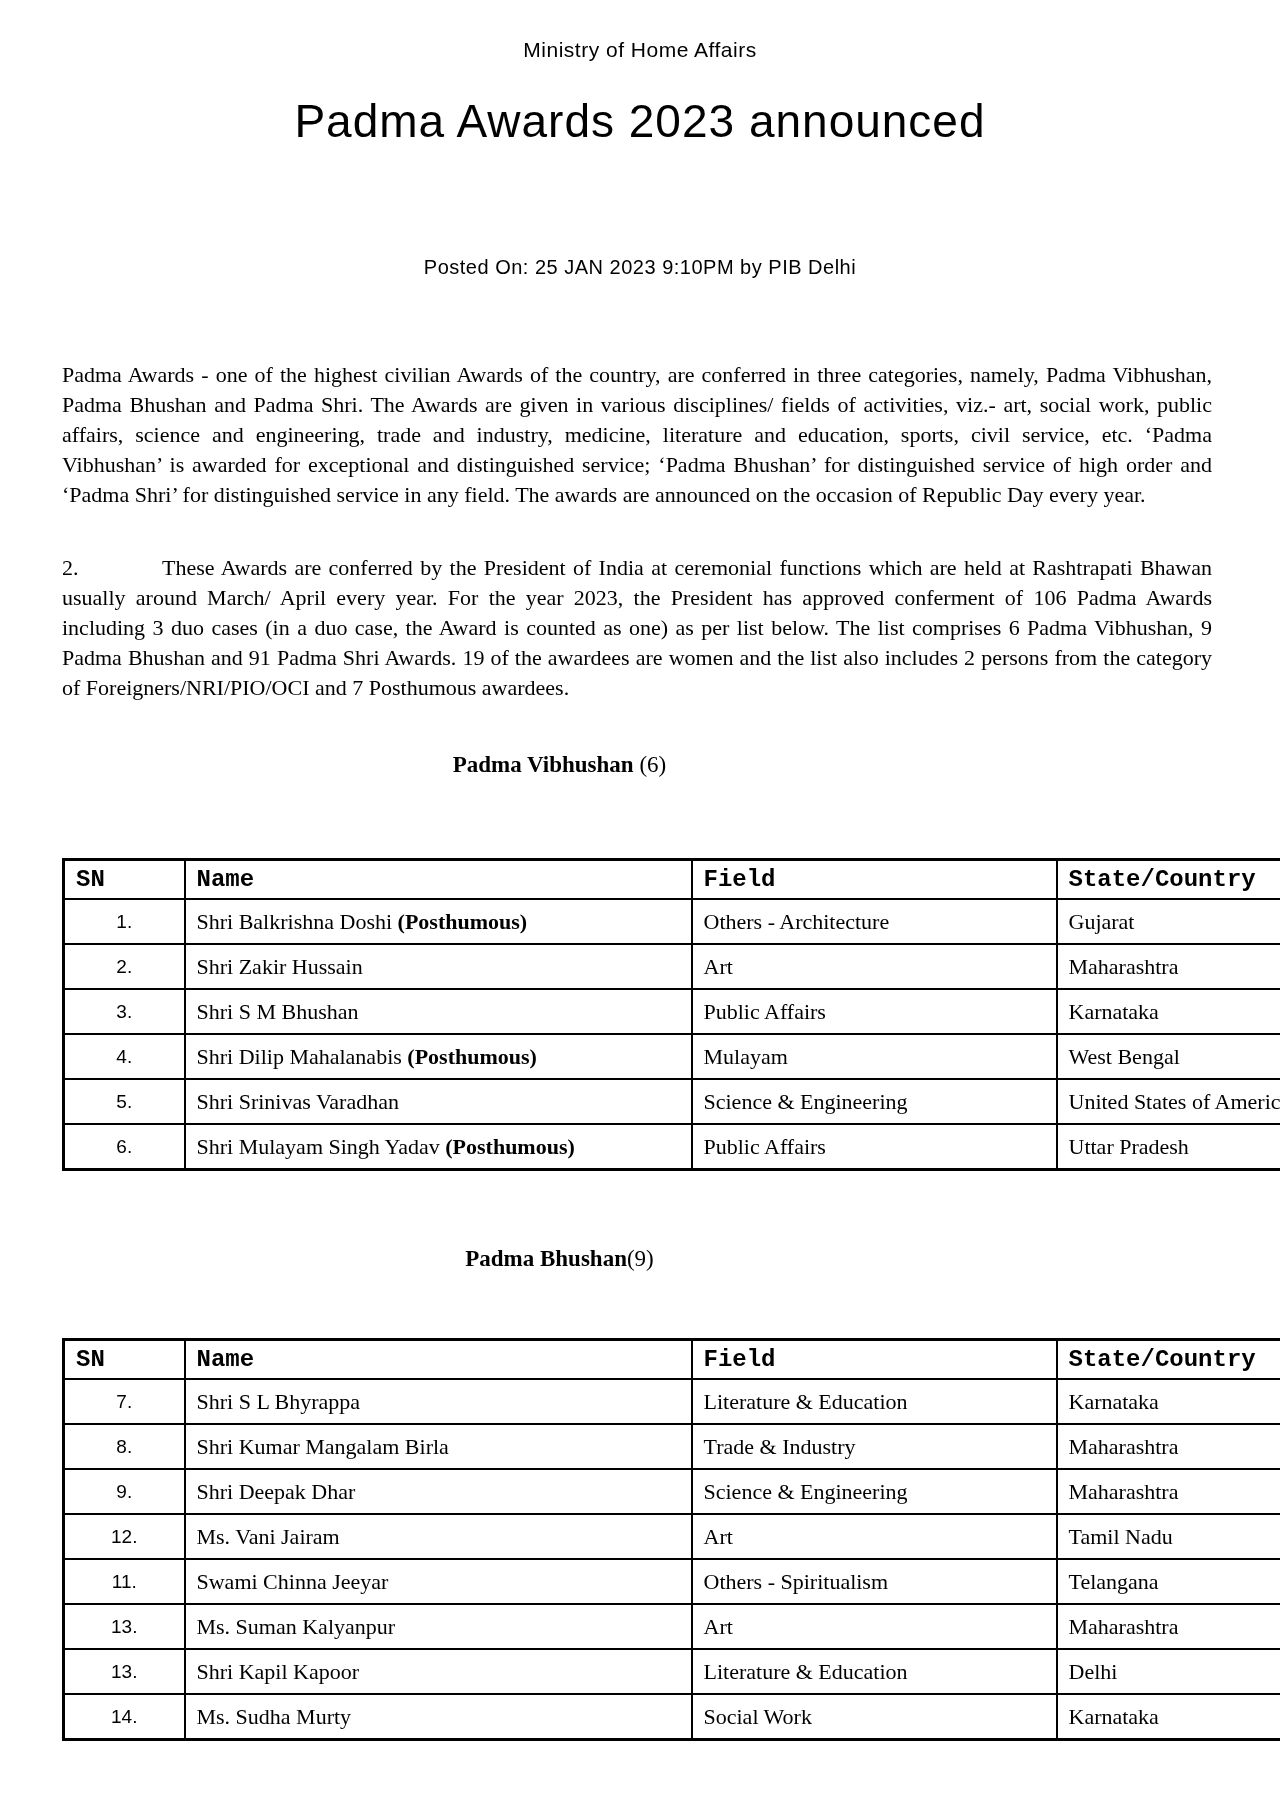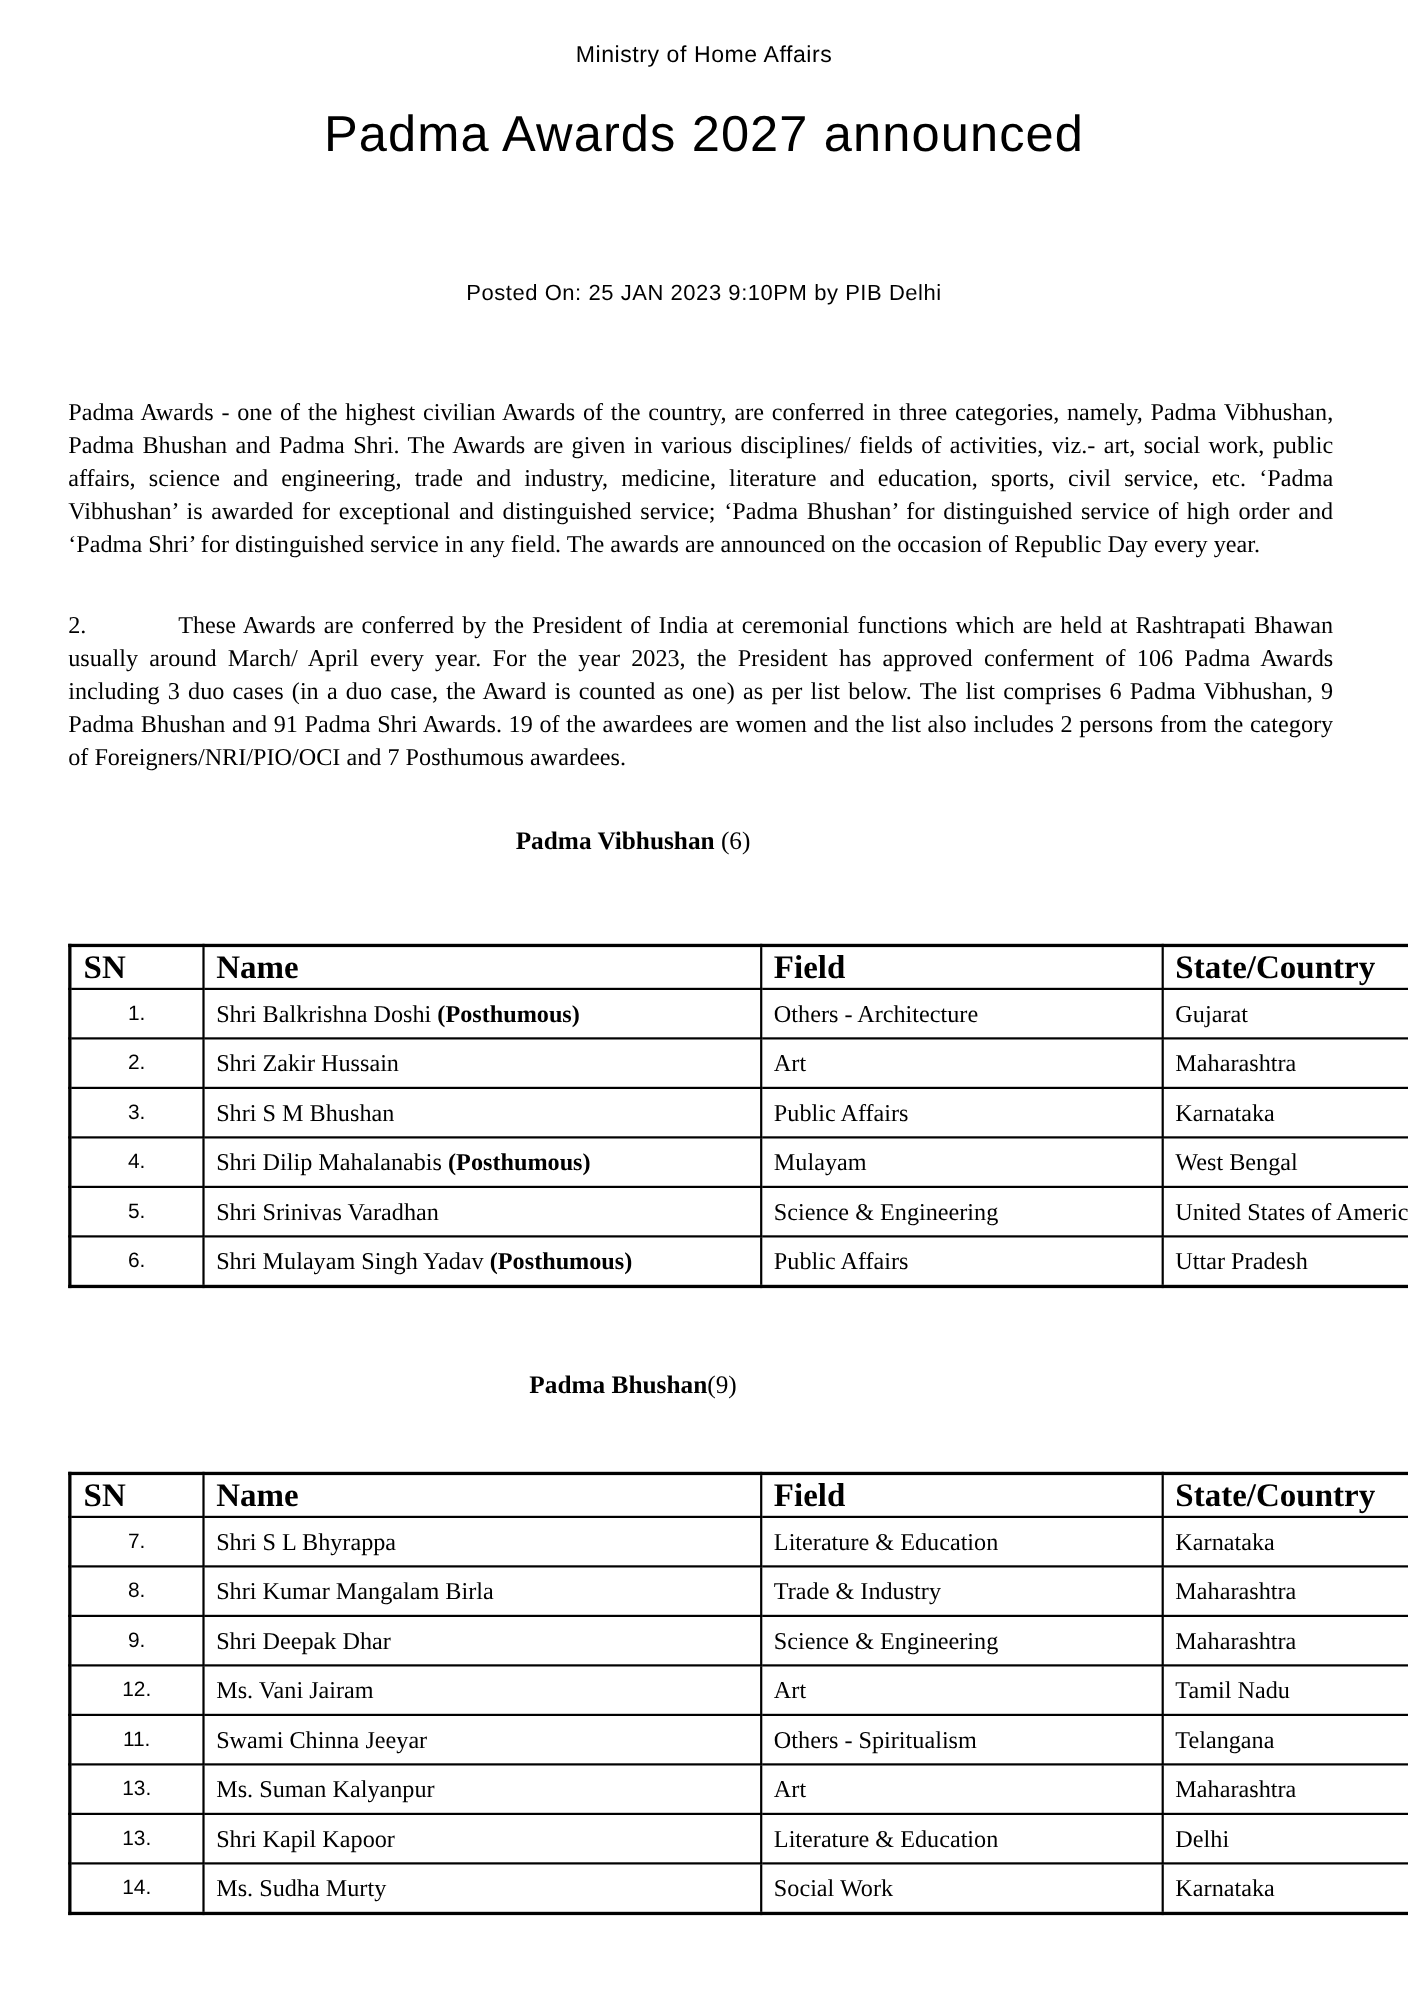--- a/index.html
+++ b/index.html
@@ -47,21 +47,21 @@
     text-align: justify;
   }
   .para-1 { top: 360px; }
   .para-2 { top: 553px; }
   .para-num {
     display: inline-block;
     width: 100px;
   }
   .section-heading {
     position: absolute;
-    left: 16px;
+    left: 0;
     width: 1119px;
     text-align: center;
     font-size: 23px;
   }
   .section-heading .hb { font-weight: bold; }
   .section-heading .hc { font-weight: normal; }
   .heading-0 { top: 752px; }
   .heading-1 { top: 1246px; }
   table.awards {
     position: absolute;
@@ -78,40 +78,41 @@
     border: 2px solid #000;
     vertical-align: middle;
     text-align: left;
     padding: 0 6px 0 11px;
     overflow: hidden;
     white-space: nowrap;
   }
   table.awards th {
     height: 37px;
     font-weight: bold;
-    font-size: 30px;
+    font-size: 24px;
+    font-family: Liberation Mono, monospace;
   }
   table.awards td { height: 43px; }
   table.awards td.sn {
     text-align: center;
     font-family: "Liberation Sans", "DejaVu Sans", sans-serif;
     font-size: 19px;
     padding: 0;
   }
   col.c-sn { width: 121px; }
   col.c-name { width: 507px; }
   col.c-field { width: 365px; }
   col.c-state { width: 383px; }
 </style>
 </head>
 <body>
 
 <div class="centered ministry">Ministry of Home Affairs</div>
 
-<div class="centered doc-title">Padma Awards 2027 announced</div>
+<div class="centered doc-title">Padma Awards 2023 announced</div>
 
 <div class="centered posted-on">Posted On: 25 JAN 2023 9:10PM by PIB Delhi</div>
 
 <div class="para para-1">
   <span>Padma Awards - one of the highest civilian Awards of the country, are conferred in three categories, namely, Padma Vibhushan, Padma Bhushan and Padma Shri. The Awards are given in various disciplines/ fields of activities, viz.- art, social work, public affairs, science and engineering, trade and industry, medicine, literature and education, sports, civil service, etc. ‘Padma Vibhushan’ is awarded for exceptional and distinguished service; ‘Padma Bhushan’ for distinguished service of high order and ‘Padma Shri’ for distinguished service in any field. The awards are announced on the occasion of Republic Day every year.</span>
 </div>
 
 <div class="para para-2">
   <span class="para-num">2.</span><span>These Awards are conferred by the President of India at ceremonial functions which are held at Rashtrapati Bhawan usually around March/ April every year. For the year 2023, the President has approved conferment of 106 Padma Awards including 3 duo cases (in a duo case, the Award is counted as one) as per list below. The list comprises 6 Padma Vibhushan, 9 Padma Bhushan and 91 Padma Shri Awards. 19 of the awardees are women and the list also includes 2 persons from the category of Foreigners/NRI/PIO/OCI and 7 Posthumous awardees.</span>
 </div>

